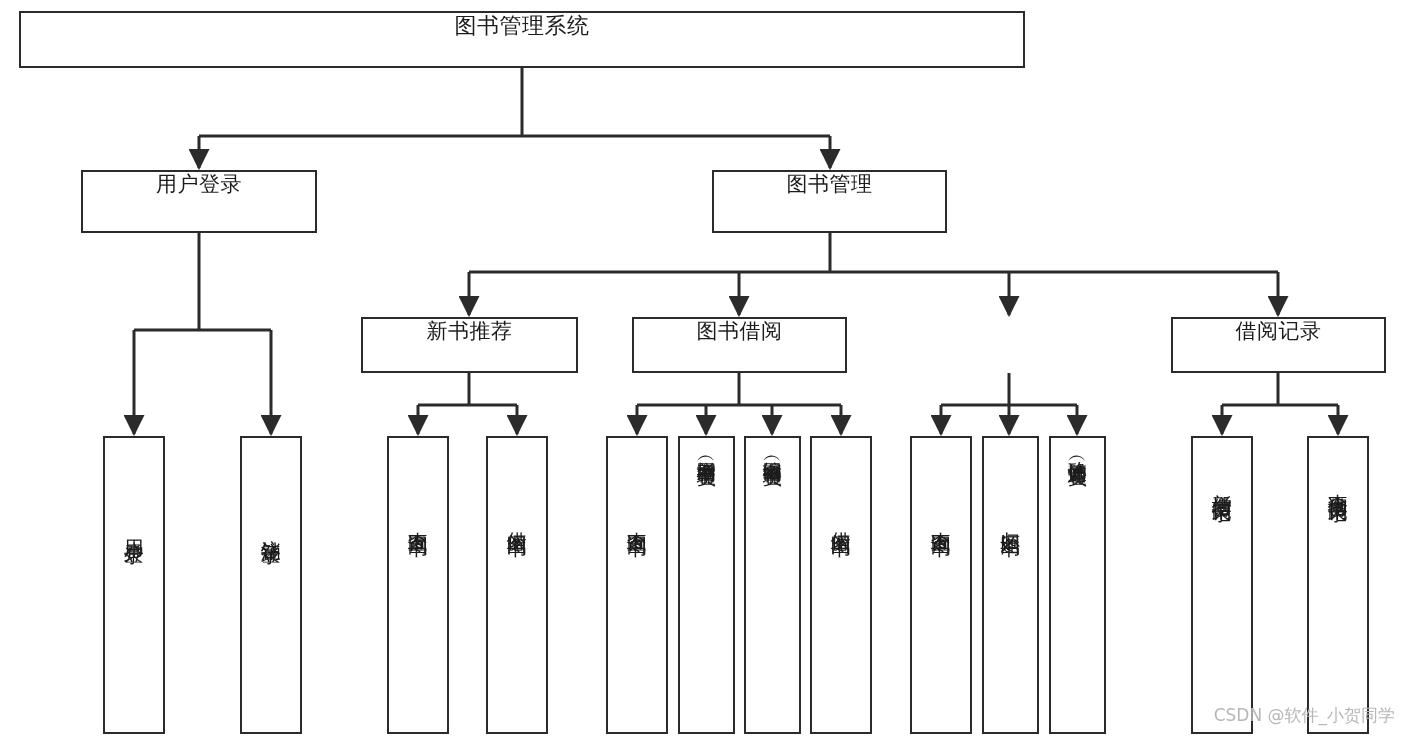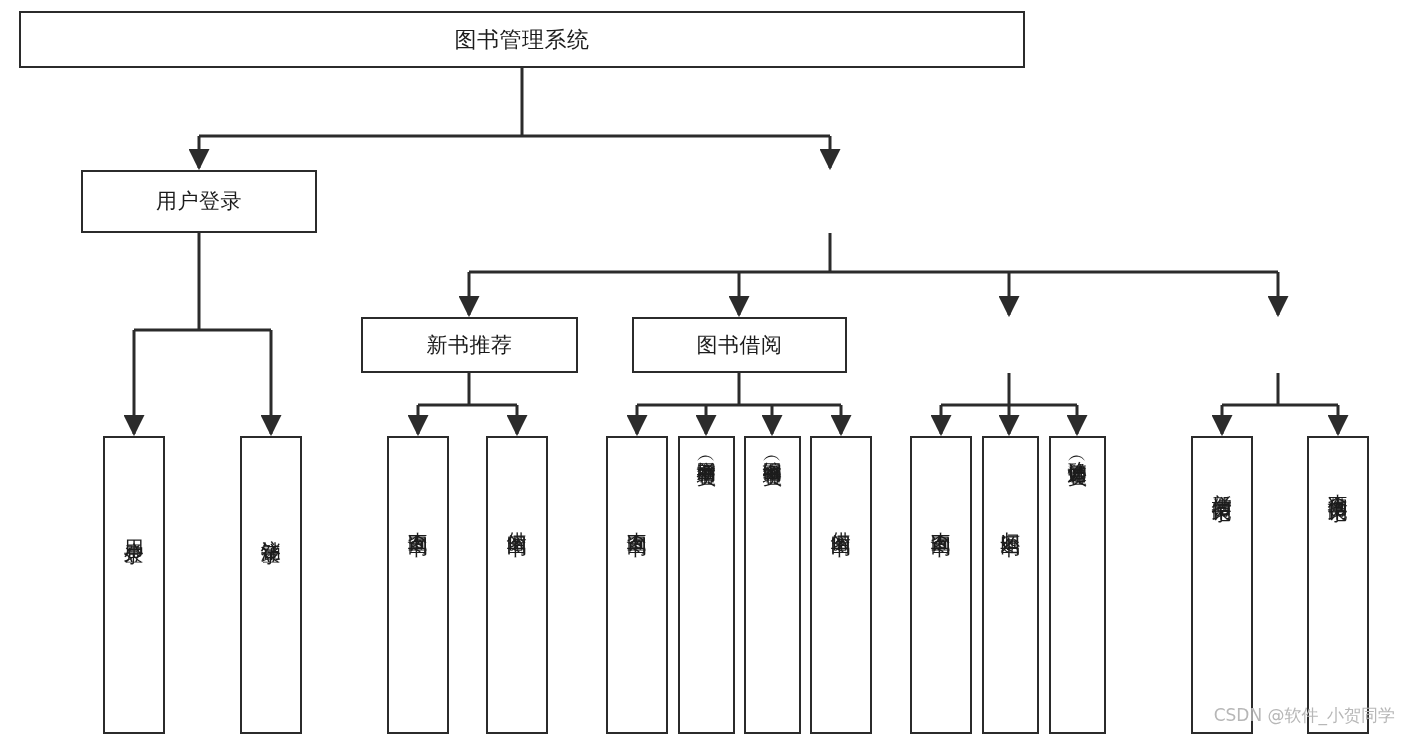--- a/index.html
+++ b/index.html
@@ -26,21 +26,20 @@
     width: 1405px;
     height: 747px;
     pointer-events: none;
   }
   .node {
     position: absolute;
     box-sizing: border-box;
     border: 2px solid #2b2b2b;
     background: #ffffff;
     display: flex;
-    align-items: center;
     justify-content: center;
     z-index: 2;
   }
   .node .label {
     font-size: 21px;
     line-height: 1.18;
     color: #1c1c1c;
     letter-spacing: 0.5px;
     white-space: nowrap;
     text-align: center;
@@ -129,26 +128,32 @@
     </g>
   </svg>
 
   <div class="node root" style="left:19px; top:11px; width:1006px; height:57px;">
     <span class="label">图书管理系统</span>
   </div>
 
   <div class="node" style="left:81px; top:170px; width:236px; height:63px;">
     <span class="label">用户登录</span>
   </div>
+  <div class="node" style="left:712px; top:170px; width:235px; height:63px;">
+    <span class="label">图书管理</span>
+  </div>
 
   <div class="node" style="left:632px; top:317px; width:215px; height:56px;">
     <span class="label">图书借阅</span>
   </div>
   <div class="node" style="left:361px; top:317px; width:217px; height:56px;">
     <span class="label">新书推荐</span>
+  </div>
+  <div class="node" style="left:1171px; top:317px; width:215px; height:56px;">
+    <span class="label">借阅记录</span>
   </div>
 
   <div class="node leaf" style="left:103px; top:436px; width:62px; height:298px; padding-top:86px;">
     <span class="label">用户登录</span>
   </div>
   <div class="node leaf" style="left:240px; top:436px; width:62px; height:298px; padding-top:86px;">
     <span class="label">注销登录</span>
   </div>
 
   <div class="node leaf" style="left:387px; top:436px; width:62px; height:298px; padding-top:78px;">

